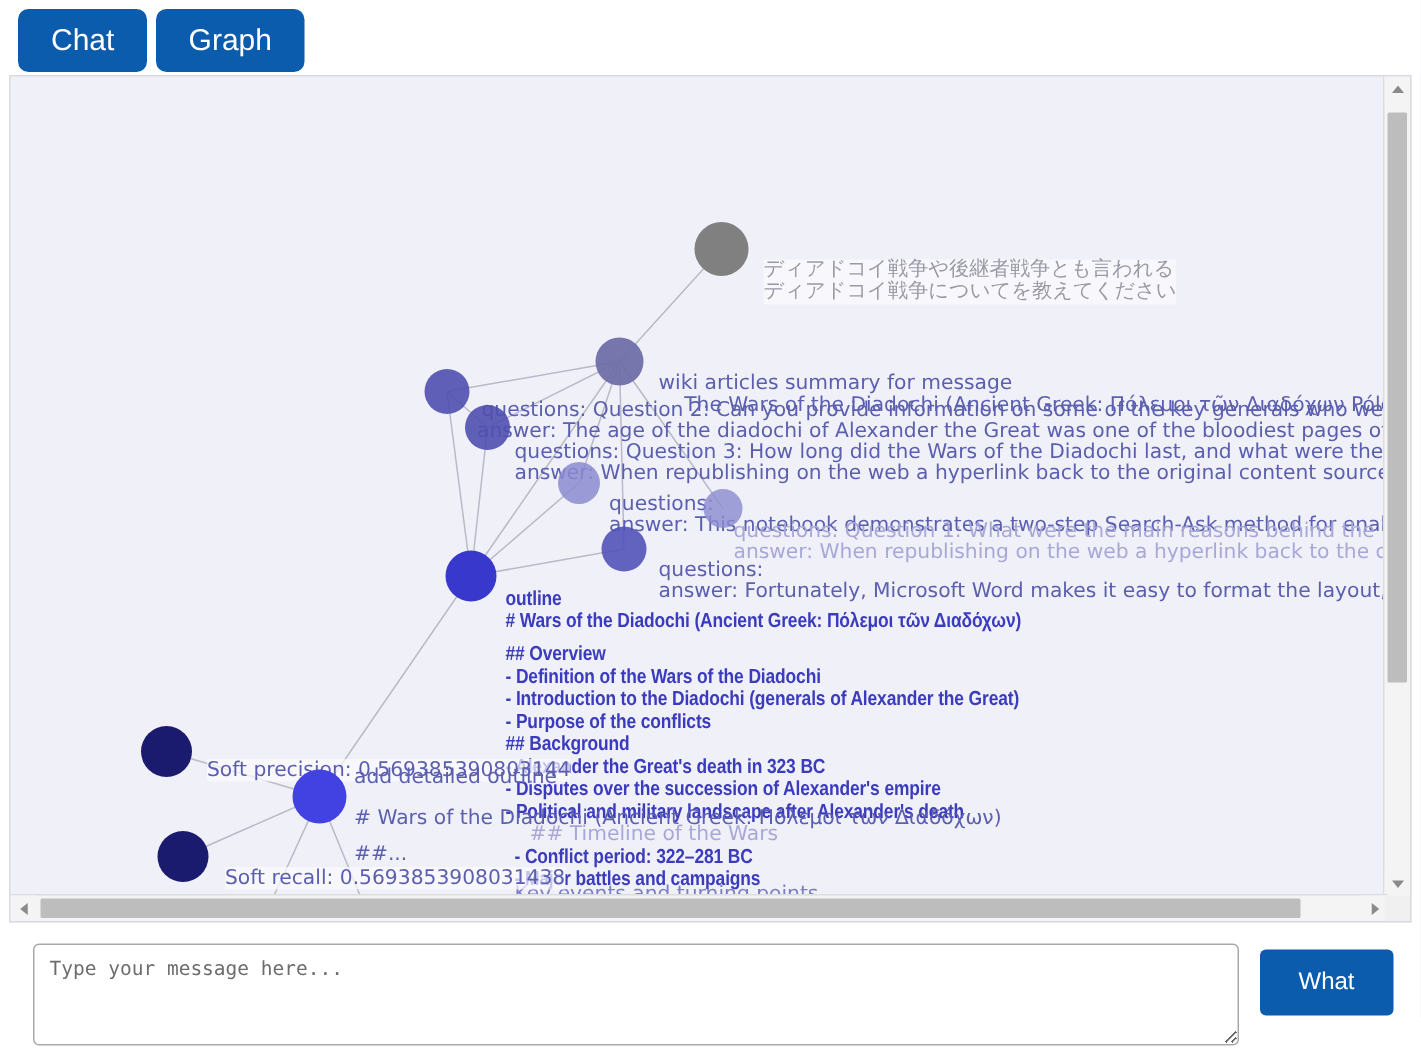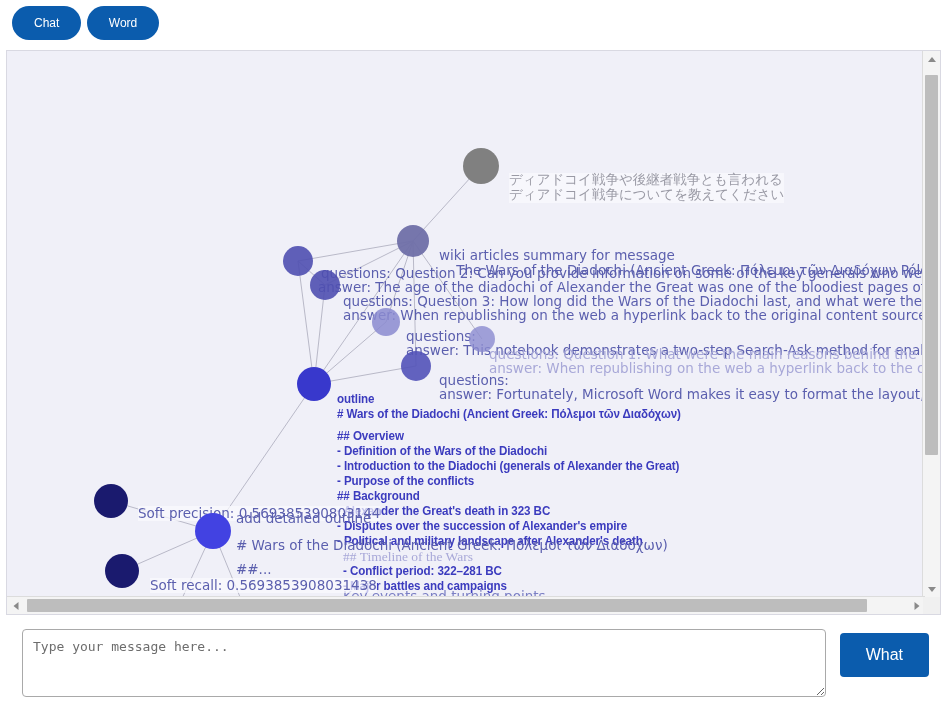--- a/index.html
+++ b/index.html
@@ -7,22 +7,22 @@
     width:947px;height:704px;overflow:hidden;
     background:#ffffff;
     font-family:"Liberation Sans", sans-serif;
     -webkit-font-smoothing:antialiased;
   }
 
   
   #tabbar{height:50px;padding:6px 0 0 12px;box-sizing:border-box;background:#fff;}
   .tab{
     display:inline-block;background:#0b5cad;color:#fff;border:none;
-    font-family:"Liberation Sans",sans-serif;font-size:12px;
-    padding:11px 22px;border-radius:17px;cursor:pointer;margin-right:1px;
+    font-family:"Liberation Sans",sans-serif;font-size:20px;
+    padding:11px 22px;border-radius:7px;cursor:pointer;margin-right:1px;
     line-height:1;
   }
 
   
   #graphwrap{
     position:relative;margin:0 6px;width:935px;height:565px;
     background:#f0f0f8;border:1px solid #d9d9e2;box-sizing:border-box;
     overflow:hidden;
   }
   #graphstage{position:absolute;inset:0;}
@@ -90,21 +90,21 @@
     background:#0b5cad;color:#fff;border:none;border-radius:4px;
     font-family:"Liberation Sans",sans-serif;font-size:16px;
     padding:13px 26px;cursor:pointer;margin-top:4px;
   }
 </style>
 </head>
 <body>
 
 <div id="tabbar">
   <button class="tab">Chat</button>
-  <button class="tab">Word</button>
+  <button class="tab">Graph</button>
 </div>
 
 <div id="graphwrap">
   <div id="graphstage">
     <svg id="edges">
         <line x1="474" y1="115" x2="406" y2="190" stroke="#b9b9c8" stroke-width="1"></line>
         <line x1="406" y1="190" x2="291" y2="210" stroke="#b9b9c8" stroke-width="1"></line>
         <line x1="406" y1="190" x2="318" y2="234" stroke="#b9b9c8" stroke-width="1"></line>
         <line x1="406" y1="190" x2="379" y2="271" stroke="#b9b9c8" stroke-width="1"></line>
         <line x1="406" y1="190" x2="475" y2="288" stroke="#b9b9c8" stroke-width="1"></line>
@@ -139,21 +139,21 @@
       <div class="glabel t-outline" style="left: 330px; top: 340px;">outline
 # Wars of the Diadochi (Ancient Greek: Πόλεμοι τῶν Διαδόχων)</div>
       <div class="glabel t-outline" style="left: 330px; top: 377px;">## Overview
 - Definition of the Wars of the Diadochi
 - Introduction to the Diadochi (generals of Alexander the Great)
 - Purpose of the conflicts</div>
       <div class="glabel t-outline" style="left: 330px; top: 437px;">## Background
 - Alexander the Great's death in 323 BC
 - Disputes over the succession of Alexander's empire
 - Political and military landscape after Alexander's death</div>
-      <div class="glabel t-faded" style="left: 336px; top: 498px; font-family: Liberation Serif, serif;">## Timeline of the Wars</div>
+      <div class="glabel t-faded" style="left: 346px; top: 498px;">## Timeline of the Wars</div>
       <div class="glabel t-outline" style="left: 336px; top: 512px;">- Conflict period: 322–281 BC
 - Major battles and campaigns</div>
       <div class="glabel t-mid" style="left: 336px; top: 538px;">Key events and turning points</div>
       <div class="glabel t-outline" style="left: 330px; top: 558px;">## Major Diadochi Generals
 - Ptolemy I Soter</div>
       <div class="glabel t-normal lblbox" style="left: 131px; top: 455px;">Soft precision: 0.569385390803144</div>
       <div class="glabel t-normal" style="left: 229px; top: 460px;">add detailed outline</div>
       <div class="glabel t-normal" style="left: 229px; top: 487px;"># Wars of the Diadochi (Ancient Greek: Πόλεμοι τῶν Διαδόχων)</div>
       <div class="glabel t-normal" style="left: 229px; top: 511px;">##...</div>
       <div class="glabel t-normal lblbox" style="left: 143px; top: 527px;">Soft recall: 0.5693853908031438</div>

